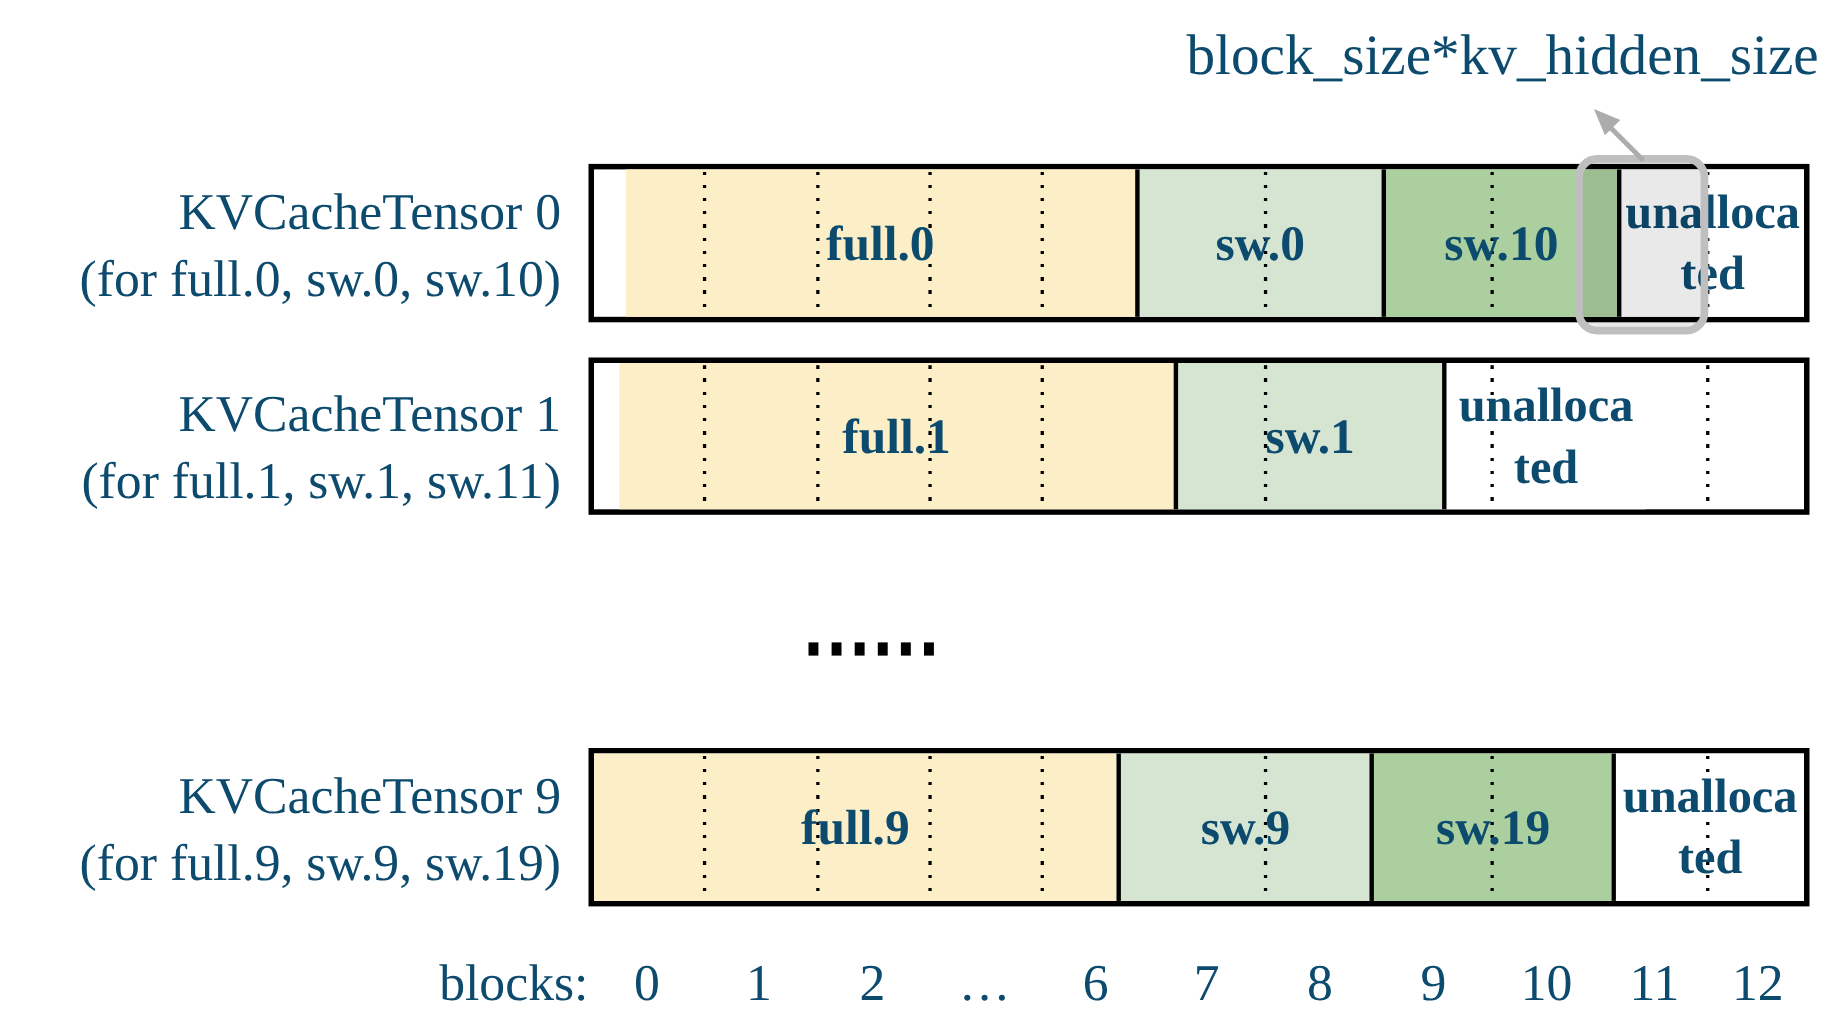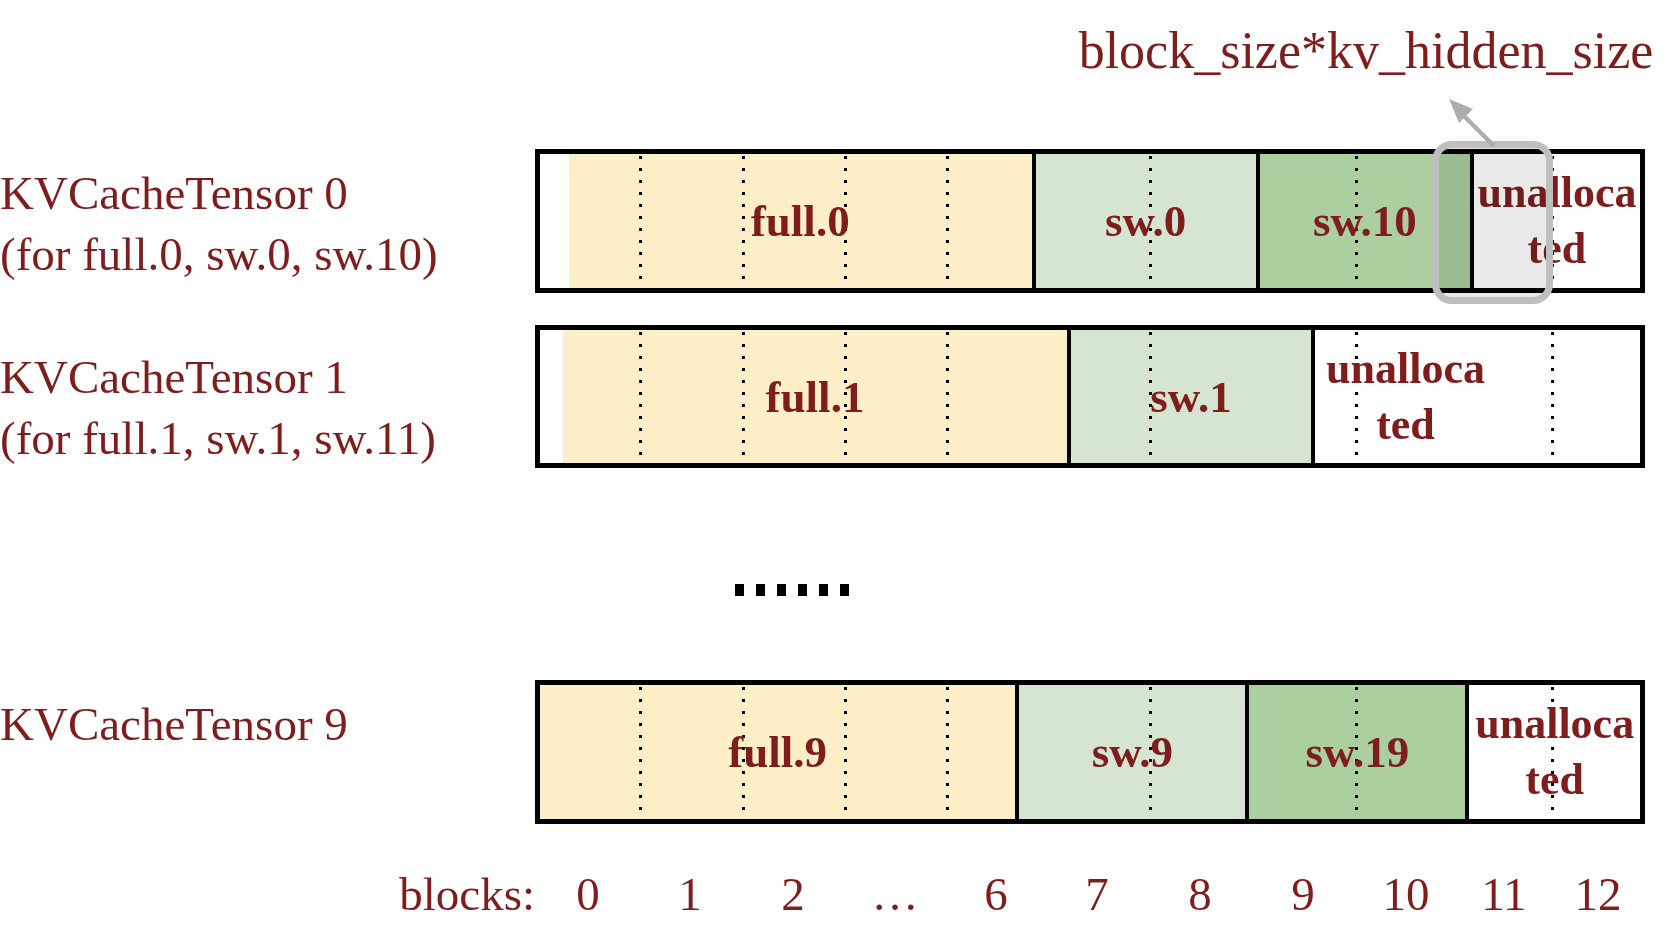--- a/index.html
+++ b/index.html
@@ -1,28 +1,28 @@
 <!DOCTYPE html>
 <html style="--c-full: #FCEFC7; --c-sw_first: #D5E5D1; --c-sw_second: #ABCF9E; --c-unallocated: #FFFFFF; --c-outline: #000000; --c-highlight: #BFBFBF; --c-arrow: #ACACAC;"><head>
 <meta charset="utf-8">
 <style>
   html,body{margin:0;padding:0;background:#fff;}
   .canvas{
     position:relative;width:1676px;height:938px;overflow:hidden;background:#fff;
-    font-family:"Liberation Serif","DejaVu Serif",serif;color:#7f1d1d;
+    font-family:"Liberation Serif","DejaVu Serif",serif;color:#0c4a6e;
   }
   
   .annotation-label{
     position:absolute;left:1076px;top:20px;width:580px;
     font-size:52px;line-height:62px;text-align:center;white-space:nowrap;
   }
   .arrow-svg{position:absolute;left:0;top:0;width:1676px;height:938px;pointer-events:none;z-index:5;}
   
   .row-label{
-    position:absolute;left:0;width:510px;text-align:left;
+    position:absolute;left:0;width:510px;text-align:right;
     font-size:47px;line-height:61px;z-index:1;
   }
   .bar{
     position:absolute;left:535px;width:1110px;box-sizing:border-box;
     border:5px solid var(--c-outline,#000);display:flex;background:#fff;z-index:1;
   }
   .seg{
     position:relative;height:100%;display:flex;align-items:center;justify-content:center;
     box-sizing:border-box;font-weight:bold;font-size:45px;white-space:nowrap;
   }
@@ -120,20 +120,21 @@
       <i></i>
       <i></i>
       <i></i>
       <i></i>
       <i></i>
       <i></i>
     </div>
 
   <div class="row-label" style="top:694px;">
     <div>KVCacheTensor 9</div>
+    <div>(for full.9, sw.9, sw.19)</div>
   </div>
   <div class="bar" style="top:680px;height:144px;">
     <div class="seg seg-full">
       <span>full.9</span>
     </div>
     <div class="seg seg-swa">
       <span>sw.9</span>
     </div>
     <div class="seg seg-swb">
       <span>sw.19</span>

